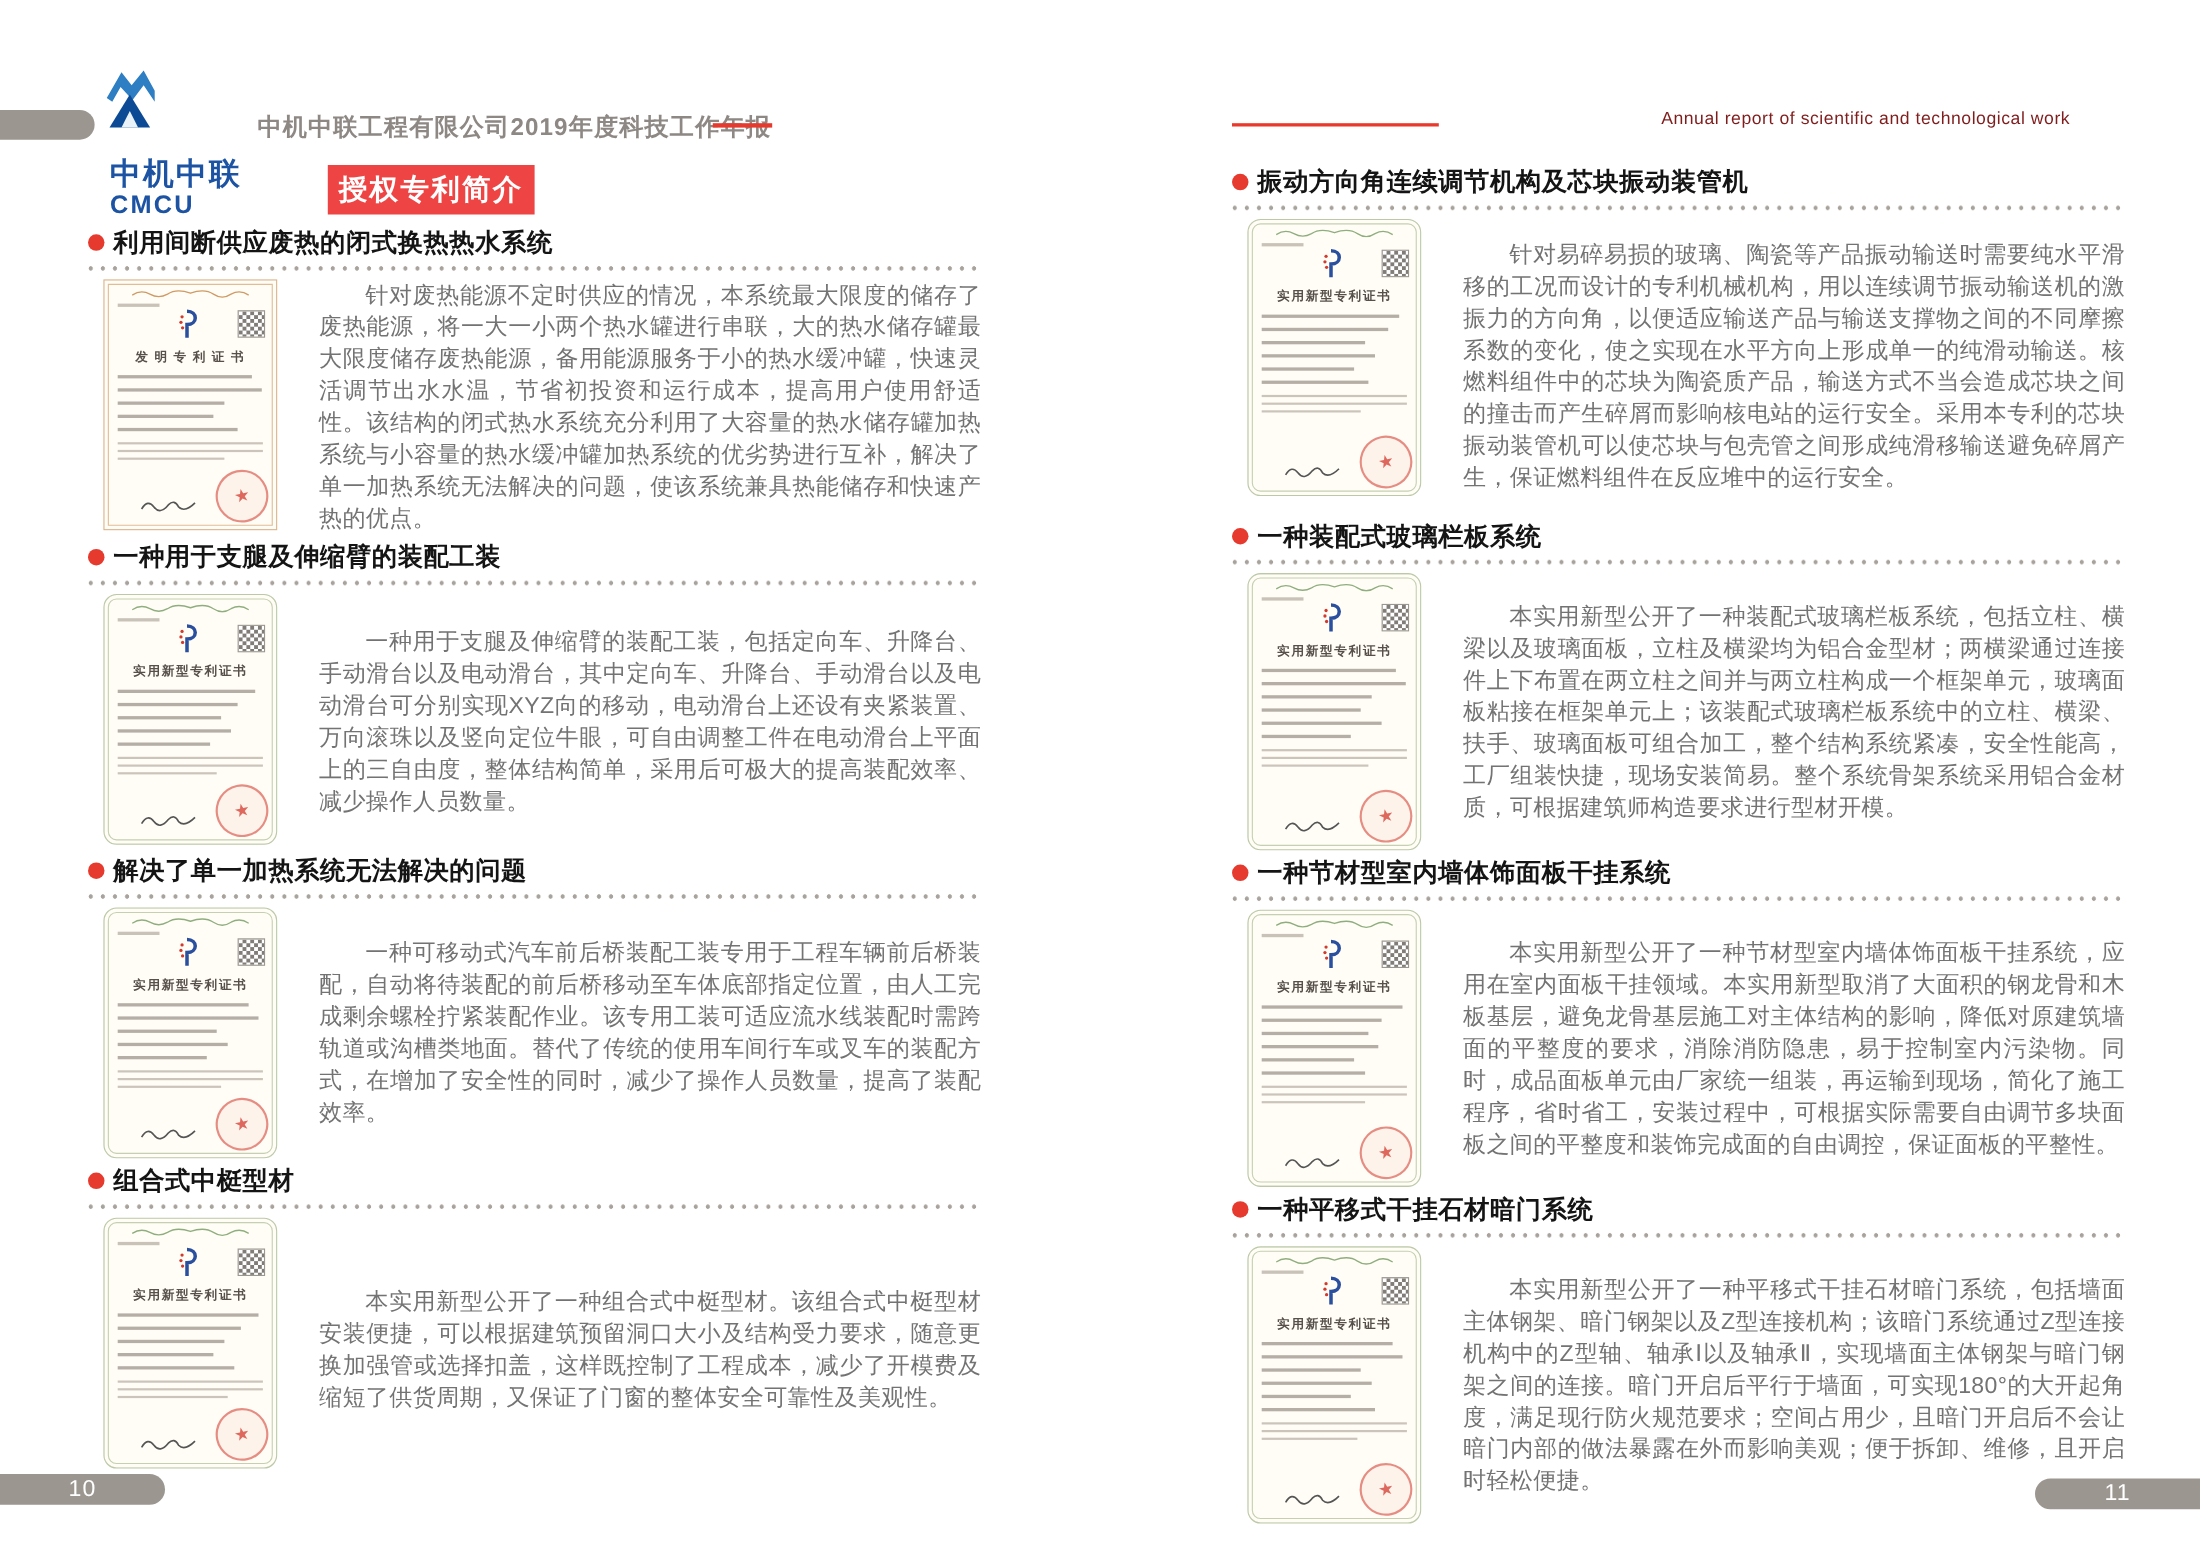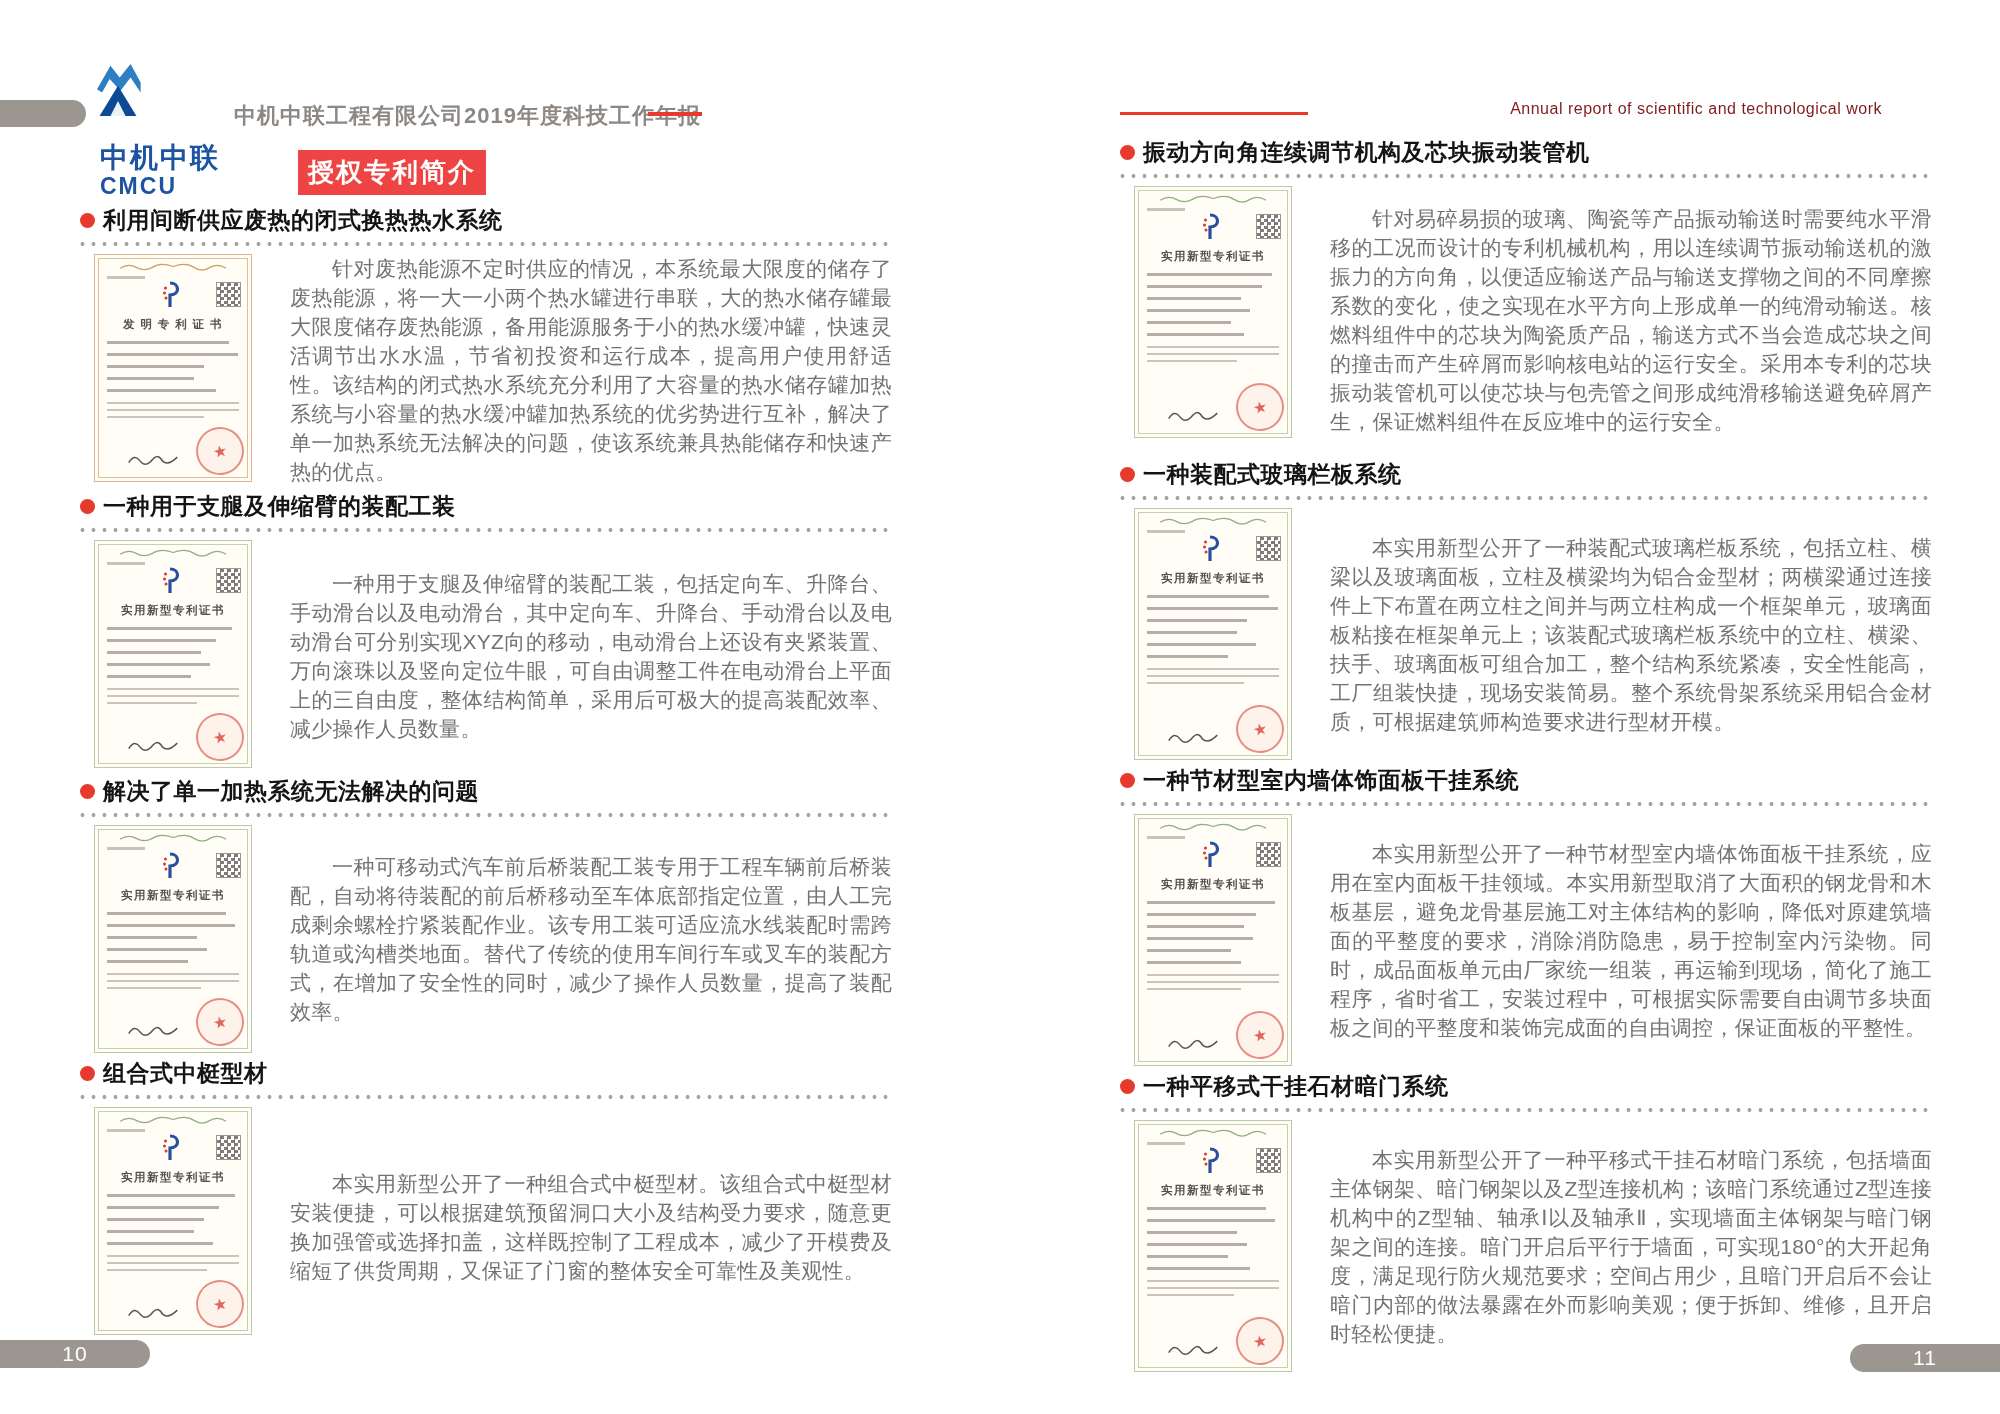--- a/index.html
+++ b/index.html
@@ -27,40 +27,40 @@
   .subtitle{position:absolute;right:118px;top:100px;font-size:16px;font-weight:normal;
     color:#7f1d1d;letter-spacing:.5px;}
 
   
   .badge{position:absolute;left:298px;top:150px;background:#ef4444;color:#fff;
     font-size:26px;font-weight:bold;letter-spacing:2px;padding:5px 10px;}
 
   
   .col{position:absolute;width:812px;}
   .col-left{left:80px;top:206px;}
-  .col-right{left:1120px;top:138px;}
+  .col-right{left:1120px;top:151px;}
 
   .entry{margin-bottom:6px;}
   .entry-title{display:flex;align-items:center;gap:8px;margin:0;
     font-size:23px;font-weight:bold;color:#141414;line-height:28px;letter-spacing:.5px;}
   .bullet{width:15px;height:15px;border-radius:50%;background:#e63a2e;flex:none;}
   .dotline{height:6px;margin:7px 0 7px 0;background-repeat:repeat-x;
     background-image:radial-gradient(circle at 2.5px 3px,#a8a29c 1.7px,transparent 2.2px);
     background-size:11px 6px;}
   .entry-body{display:flex;}
   .entry-text{flex:1;margin:0 0 0 38px;align-self:center;font-size:21px;line-height:29px;
     color:#737373;text-align:justify;text-indent:2em;letter-spacing:.3px;}
 
   
   .cert{flex:none;position:relative;width:156px;height:226px;margin-left:14px;align-self:flex-start;
     background:#fffdf6;border:1px solid #d8cdb2;box-shadow:inset 0 0 0 3px #fffdf6,inset 0 0 0 4px #ddd2b8;
     overflow:hidden;}
   .col-right .cert{height:250px;}
   .cert--invention{border-color:#dab48c;box-shadow:inset 0 0 0 3px #fffdf6,inset 0 0 0 4px #e0bd95;}
-  .cert--utility{border-color:#bcc9a8;box-shadow:inset 0 0 0 3px #fffdf6,inset 0 0 0 4px #c4d0b0;}
+  .cert--utility{border-color:#bcc9a8;box-shadow:inset 0 0 0 3px #fffdf6,inset 0 0 0 4px #c4d0b0;border-radius:12px;}
   .flourish{display:block;width:72%;height:9px;margin:7px auto 0;color:#8fae7e;}
   .cert--invention .flourish{color:#cf9a63;}
   .certno{width:38px;height:3px;background:#c9c2b8;margin:5px 0 0 12px;}
   .toprow{position:relative;text-align:center;margin-top:1px;height:34px;}
   .plogo{display:inline-block;width:24px;height:30px;}
   .qr{position:absolute;right:10px;top:2px;width:23px;height:23px;border:1px solid #9a9690;
     background:repeating-conic-gradient(#807c77 0% 25%,#ffffff 0% 50%);background-size:7px 7px;}
   .cert-title{font-family:"Liberation Serif",serif;font-size:11.5px;font-weight:bold;
     letter-spacing:1.5px;text-align:center;color:#57504a;margin-top:3px;}
   .cline{height:3px;background:#b5aea6;margin:9px 12px 0;}

